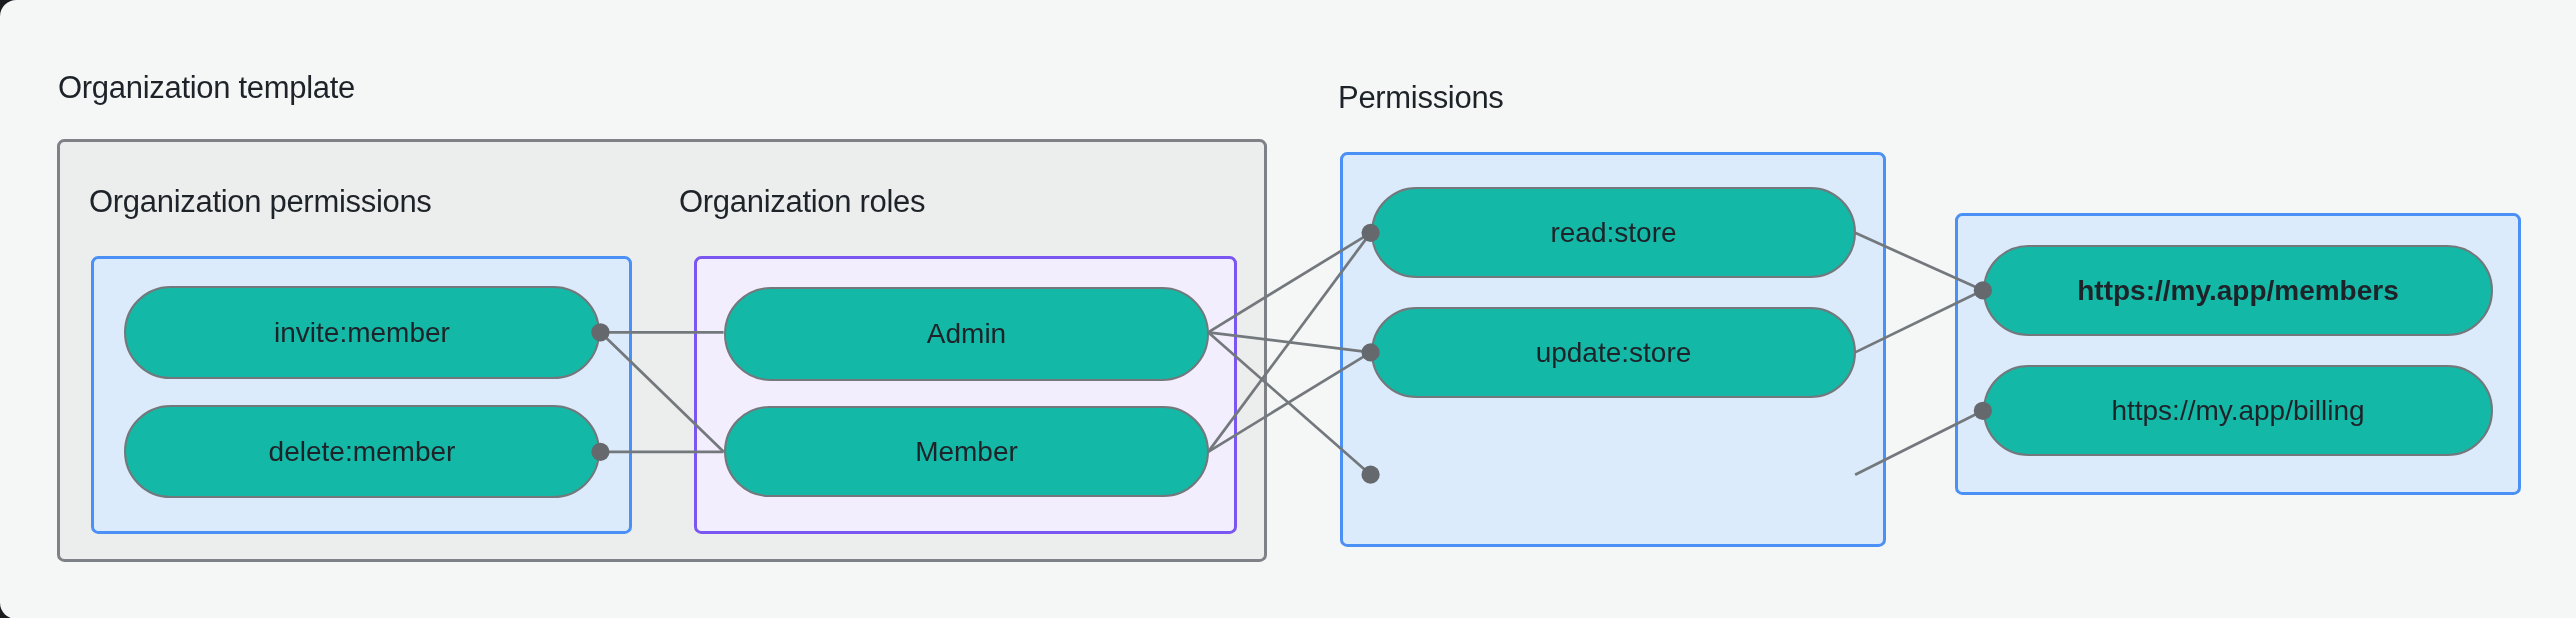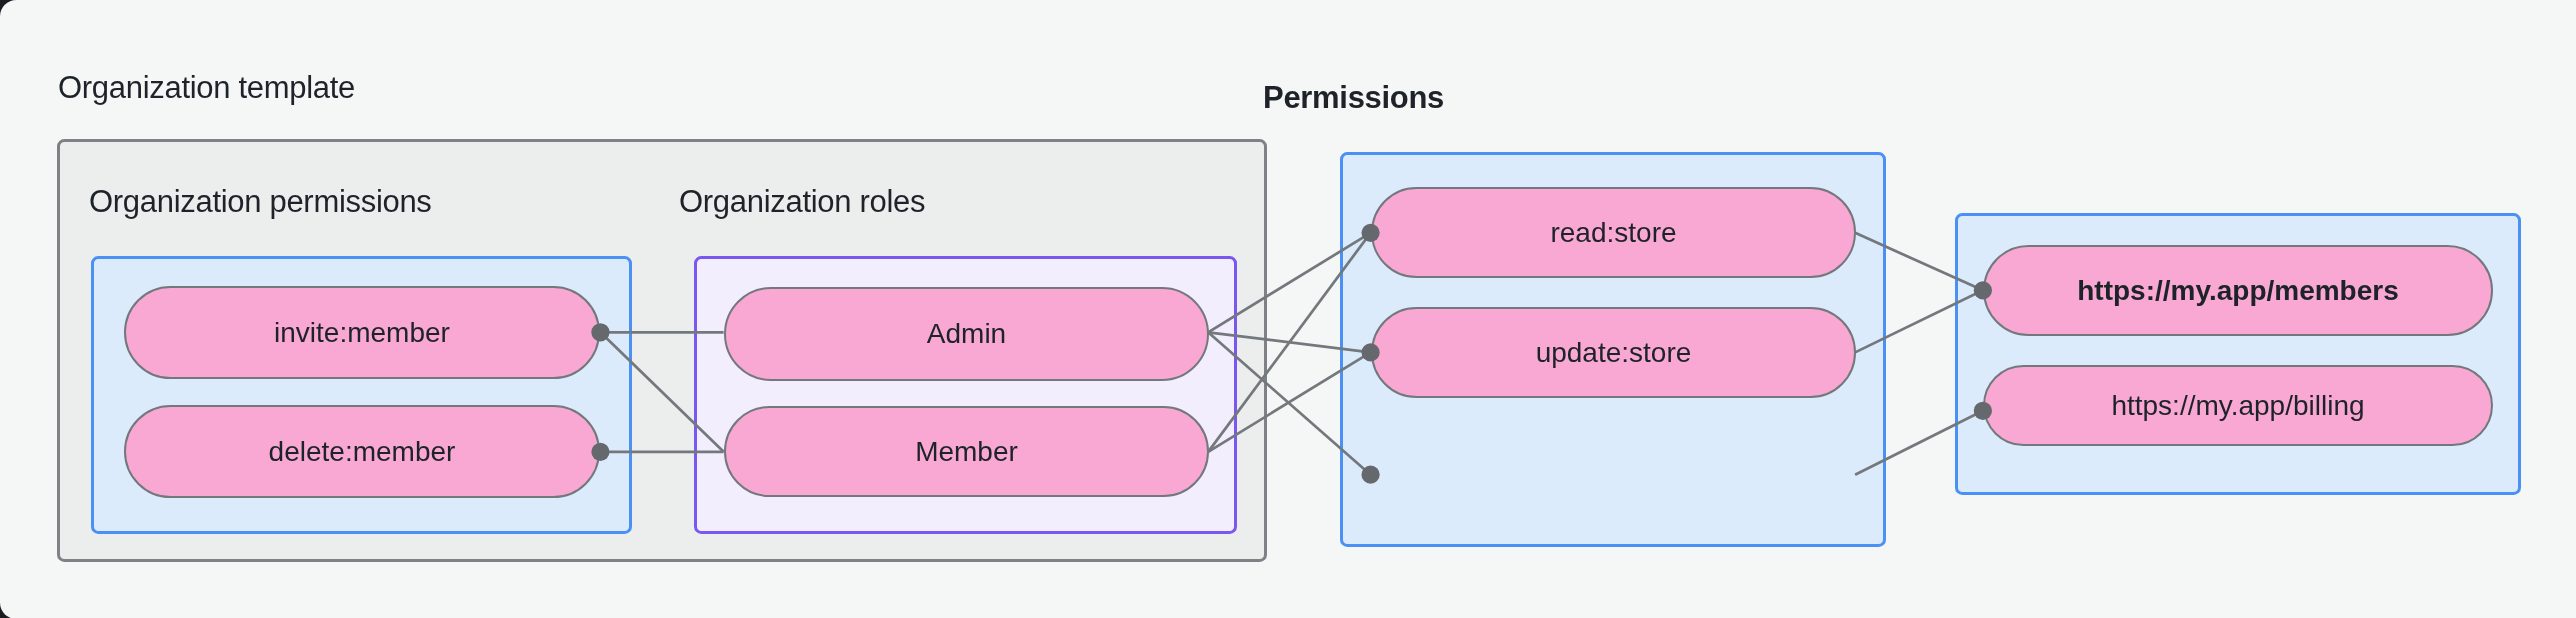--- a/index.html
+++ b/index.html
@@ -25,21 +25,21 @@
     position:absolute;
     box-sizing:border-box;
     border-radius:7.3px;
   }
   .box.gray{background:#ECEDED;border:3.7px solid #7E8287;}
   .box.blue{background:#DCEBFC;border:3.7px solid #4A90F5;}
   .box.purple{background:#F3EEFD;border:3.7px solid #7A57F0;}
   .pill{
     position:absolute;
     box-sizing:border-box;
-    background:#f9a8d4;
+    background:#14b8a6;
     border:2.7px solid #73787C;
     border-radius:47px;
     display:flex;align-items:center;justify-content:center;
     font-size:28px;
     white-space:nowrap;
     color:#1E2329;
   }
   #edge-layer{
     position:absolute;left:0;top:0;width:2576px;height:619px;
     pointer-events:none;
@@ -52,33 +52,33 @@
 
   <div class="box gray" style="left:57px;  top:139px; width:1210px; height:423px;"></div>
   <div class="box blue" style="left:91px; top:256px; width:541px;  height:278px;"></div>
   <div class="box purple" style="left:694px; top:256px; width:543px;  height:278px;"></div>
   <div class="box blue" style="left:1340px;top:152px; width:546px;  height:395px;"></div>
   <div class="box blue" style="left:1955px;top:213px; width:566px;  height:282px;"></div>
 
   <div class="label" style="left:58px;   top:70px;">Organization template</div>
   <div class="label" style="left:89px;   top:184px;">Organization permissions</div>
   <div class="label" style="left:679px;  top:184px;">Organization roles</div>
-  <div class="label" style="left:1263px; top:80px;font-weight:bold;">Permissions</div>
+  <div class="label" style="left:1338px; top:80px;">Permissions</div>
 
   <div class="pill" style="left:124px; top:286px; width:476px; height:93px;">invite:member</div>
   <div class="pill" style="left:124px; top:405px; width:476px; height:93px;">delete:member</div>
 
   <div class="pill" style="left:724px; top:287px; width:485px; height:94px;">Admin</div>
   <div class="pill" style="left:724px; top:406px; width:485px; height:91px;">Member</div>
 
   <div class="pill" style="left:1371px; top:187px; width:485px; height:91px;">read:store</div>
   <div class="pill" style="left:1371px; top:307px; width:485px; height:91px;text-align:right;">update:store</div>
 
   <div class="pill" style="left:1983px; top:245px; width:510px; height:91px;font-weight:bold;">https://my.app/members</div>
-  <div class="pill" style="left:1983px; top:365px; width:510px; height:81px;">https://my.app/billing</div>
+  <div class="pill" style="left:1983px; top:365px; width:510px; height:91px;">https://my.app/billing</div>
 
   <svg id="edge-layer" width="2576" height="619" viewBox="0 0 2823 678">
       <line x1="658" y1="364" x2="793" y2="364" stroke="#73787C" stroke-width="3"></line>
       <line x1="658" y1="364" x2="793" y2="495" stroke="#73787C" stroke-width="3"></line>
       <line x1="658" y1="495" x2="793" y2="495" stroke="#73787C" stroke-width="3"></line>
       <line x1="1324" y1="364" x2="1502" y2="255" stroke="#73787C" stroke-width="3"></line>
       <line x1="1324" y1="364" x2="1502" y2="386" stroke="#73787C" stroke-width="3"></line>
       <line x1="1324" y1="364" x2="1502" y2="520" stroke="#73787C" stroke-width="3"></line>
       <line x1="1324" y1="495" x2="1502" y2="255" stroke="#73787C" stroke-width="3"></line>
       <line x1="1324" y1="495" x2="1502" y2="386" stroke="#73787C" stroke-width="3"></line>

